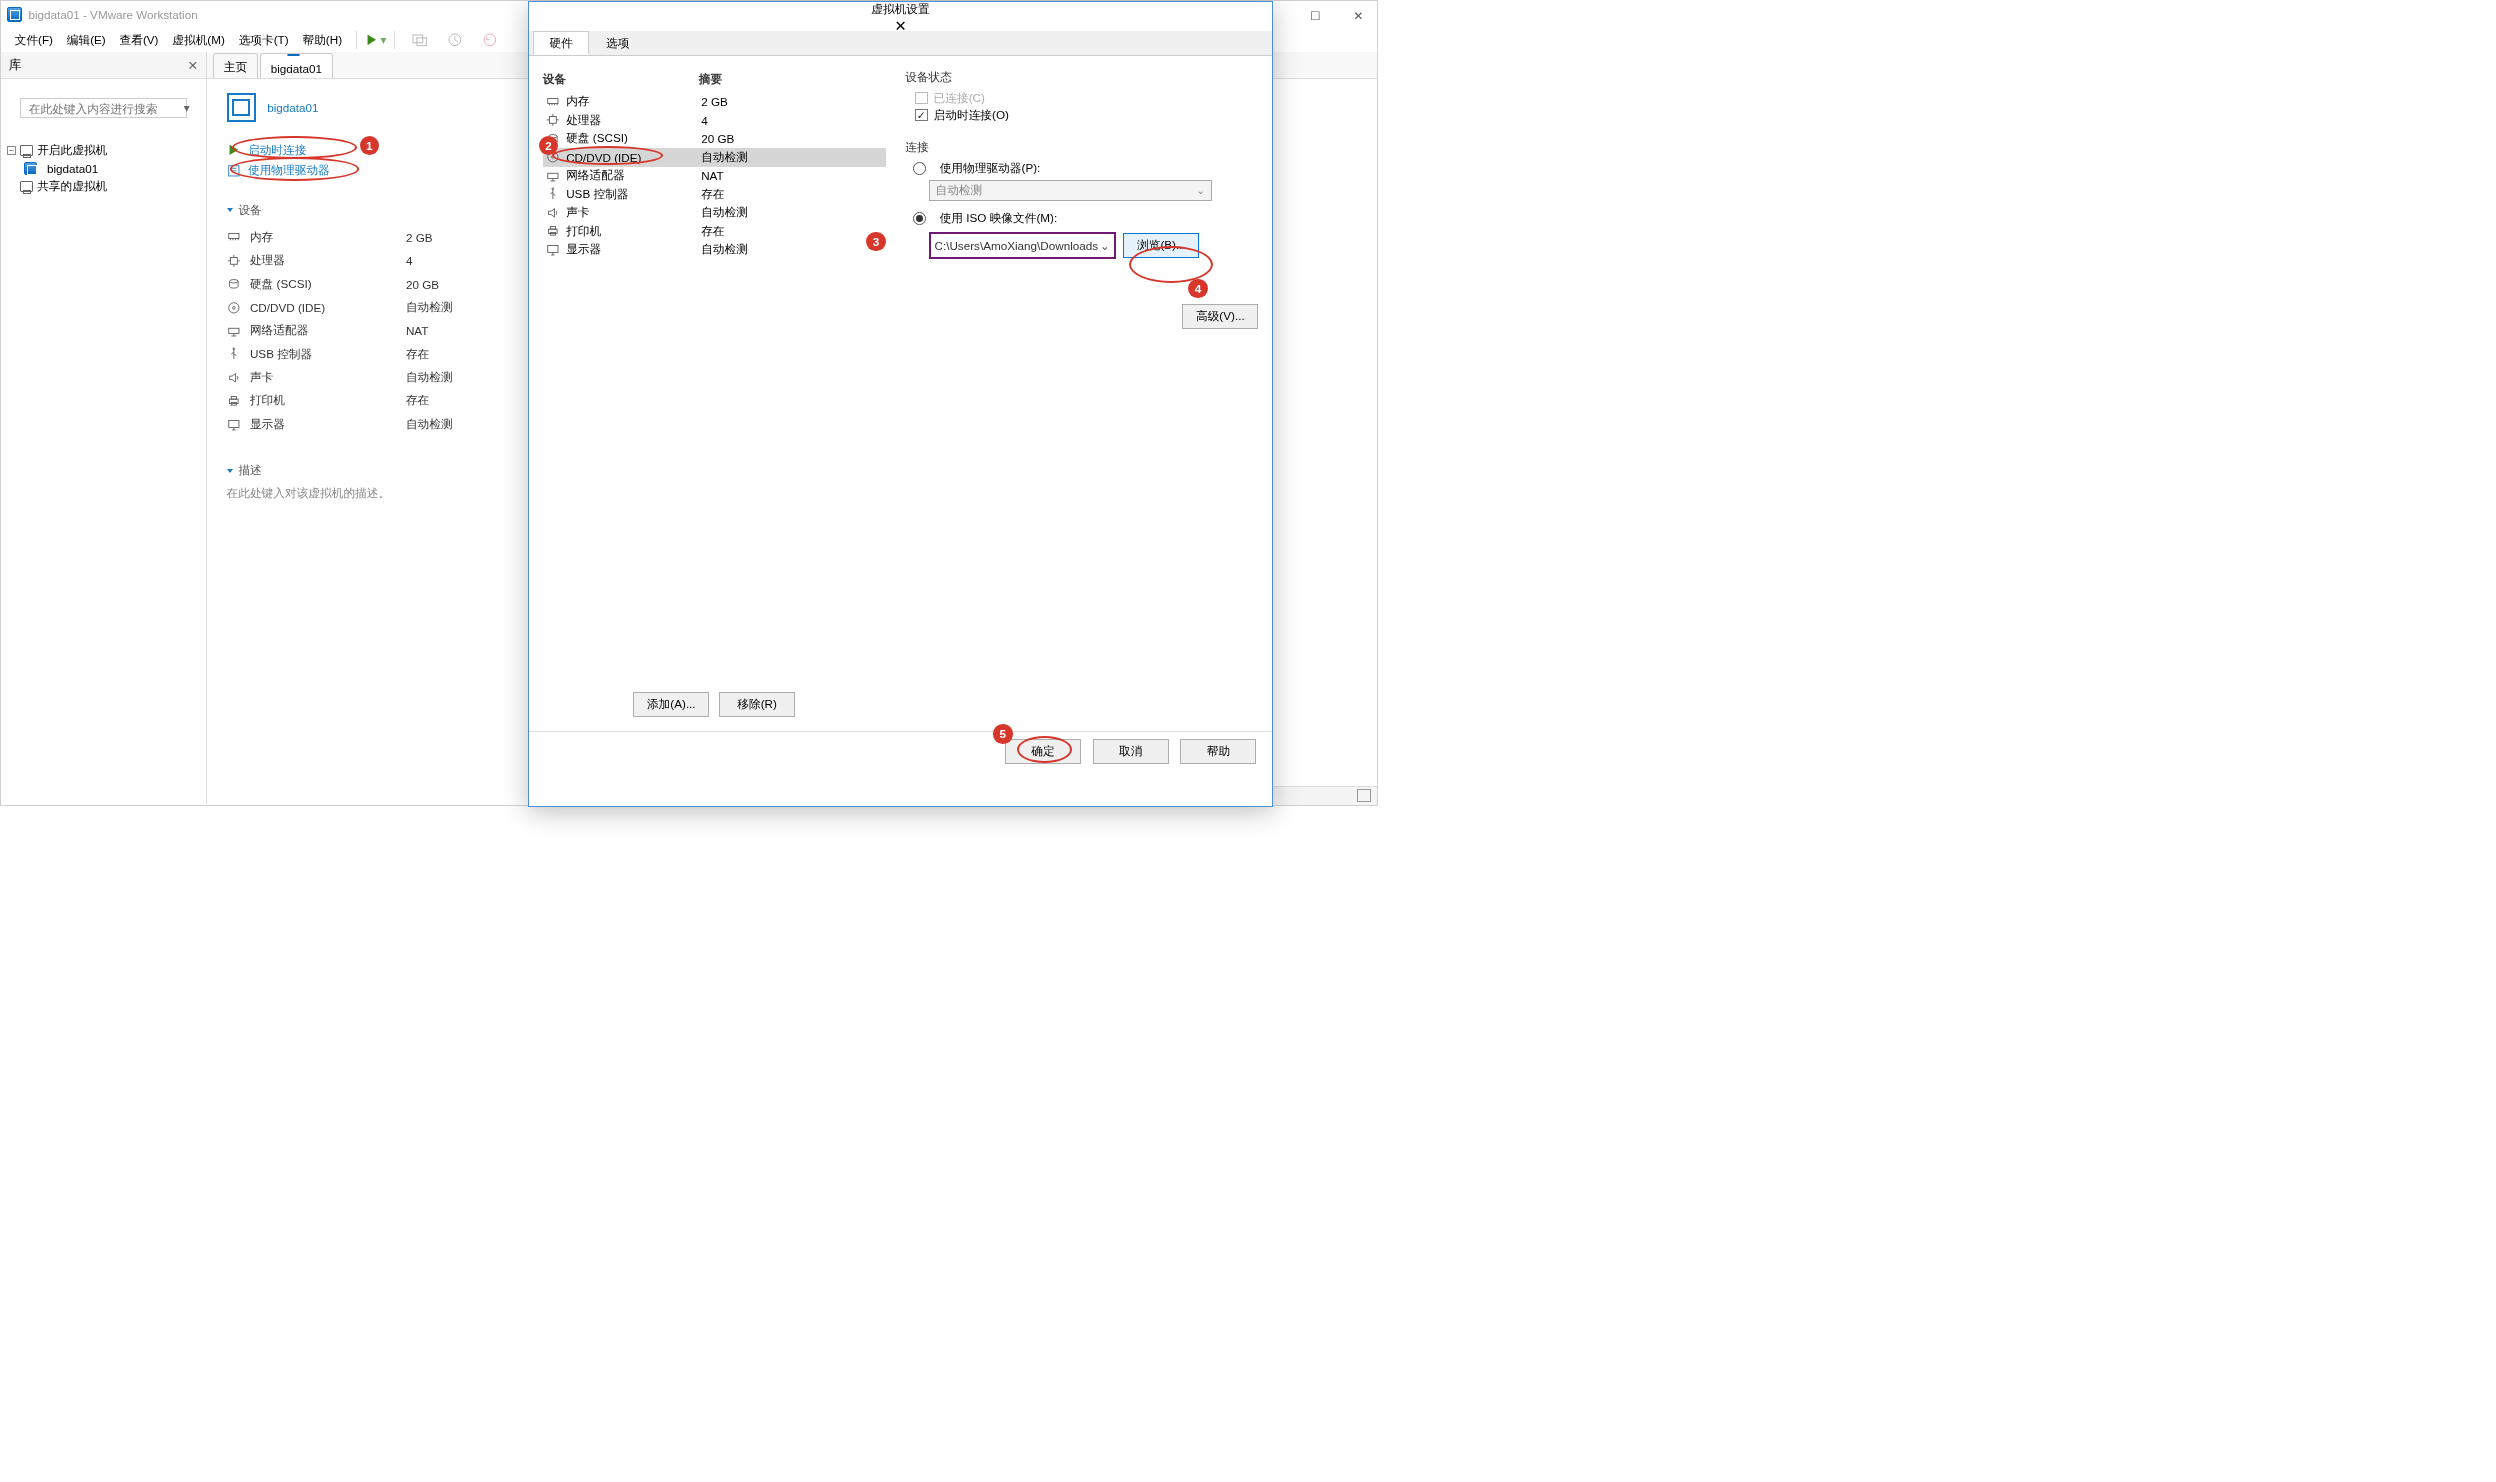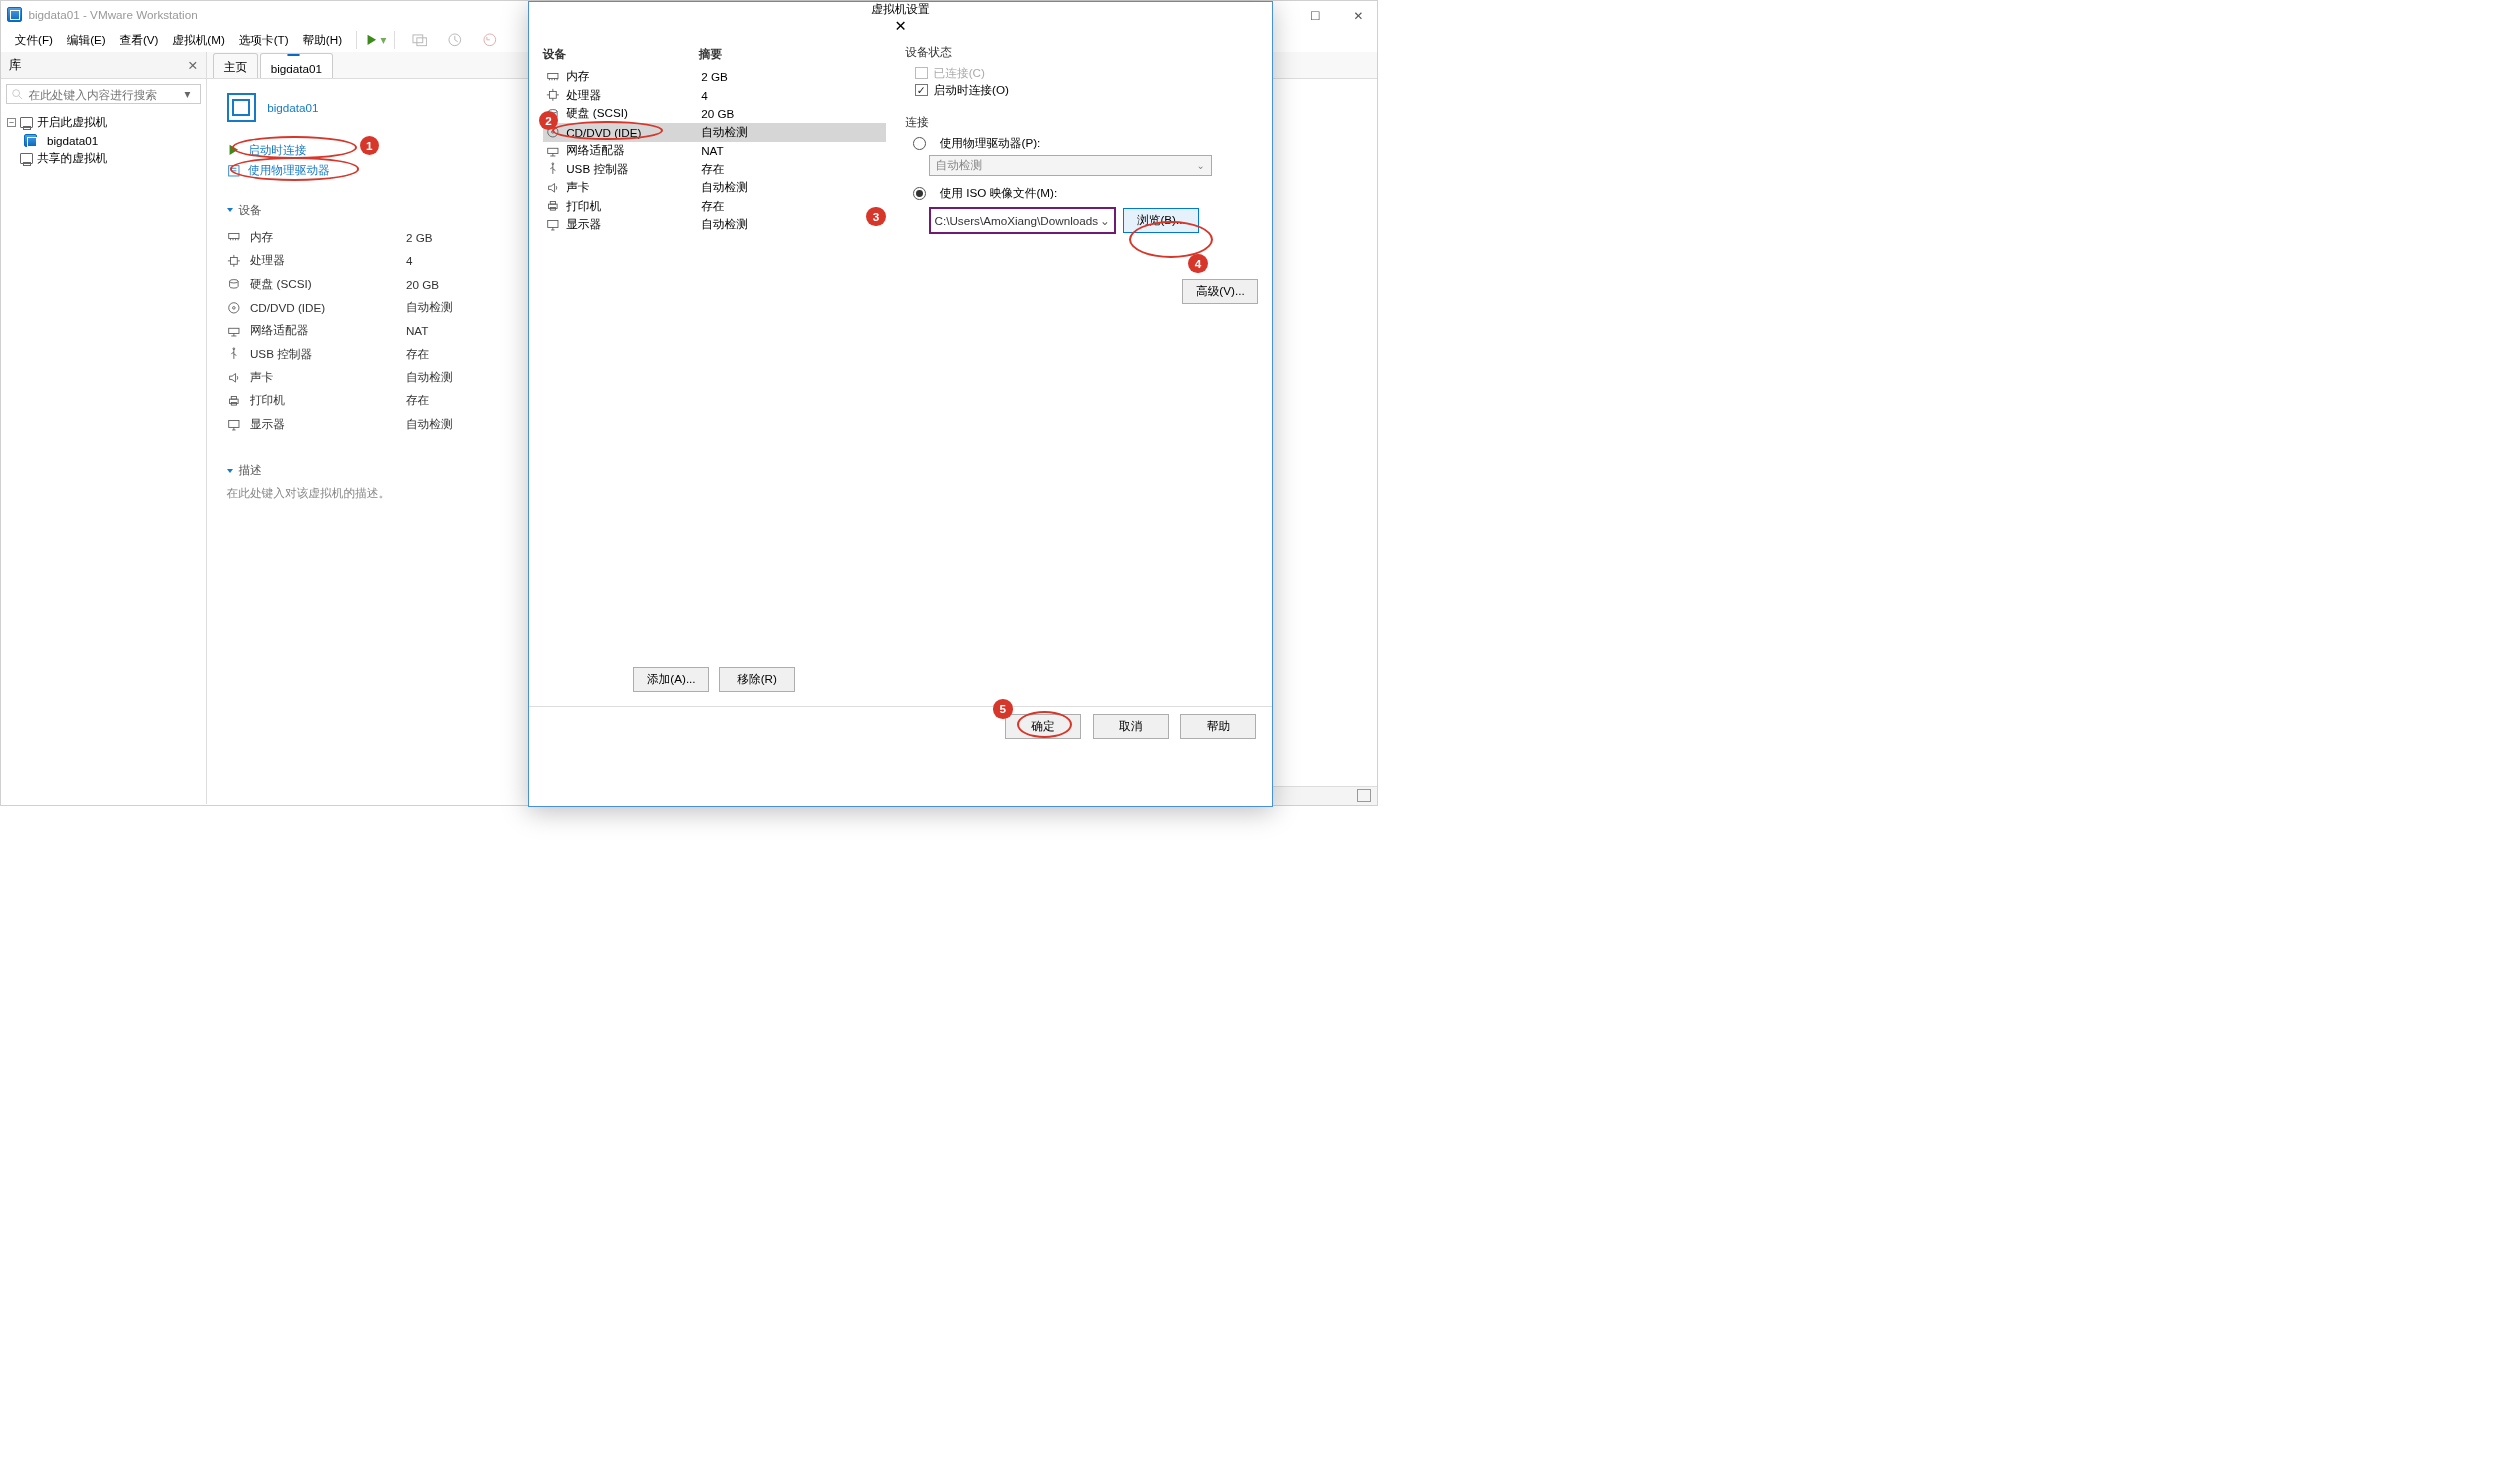--- a/index.html
+++ b/index.html
@@ -15,21 +15,21 @@
 .menubar .sep{width:1px;height:17.6px;background:#ddd;margin:0 5.9px;}
 .playbtn{display:flex;align-items:center;color:#3a8a1c;}
 .playbtn svg{width:13.7px;height:13.7px;}
 .toolicon{width:17.6px;height:17.6px;opacity:.6;margin:0 7.8px;display:flex;align-items:center;justify-content:center;}
 
 .mainarea{display:flex;height:calc(100% - 52px);}
 .librarypane{width:206px;border-right:1px solid #ddd;background:#fff;display:flex;flex-direction:column;}
 .libheader{display:flex;align-items:center;justify-content:space-between;height:27px;border-bottom:1px solid #ddd;padding:0 7.8px;background:#f5f5f5;}
 .libheader span{font-size:12.7px;}
 .libheader .x{color:#666;font-size:12.7px;}
-.searchrow{display:flex;align-items:center;border:1px solid #ccc;margin:5px;padding:2px 3.9px;}
+.searchrow{display:flex;align-items:center;border:1px solid #ccc;margin:19px;padding:2px 3.9px;}
 .searchrow svg{width:13.7px;height:13.7px;opacity:.5;margin-right:3.9px;}
 .searchrow input{border:none;outline:none;flex:1;color:#666;font-size:11.7px;}
 .searchrow .dd{width:11.7px;color:#666;}
 .tree{padding:3.9px 5.9px;}
 .treerow{display:flex;align-items:center;padding:2px 0;gap:3.9px;white-space:nowrap;}
 .treerow .twisty{width:8.8px;height:8.8px;border:1px solid #888;display:flex;align-items:center;justify-content:center;font-size:8.8px;line-height:1;color:#444;}
 .treerow .mon{width:13.7px;height:10.7px;border:1px solid #666;border-radius:1px;position:relative;}
 .treerow .mon::after{content:"";position:absolute;bottom:-2.9px;left:2.9px;width:5.9px;height:2px;border:1px solid #666;}
 .indent1{padding-left:17.6px;}
 
@@ -329,20 +329,24 @@
 
   <div class="bottombar">
       <div class="tinybox"></div>
     </div>
 
   <div class="dialog">
     <div class="dlgtitle">
       <span>虚拟机设置</span>
       <span class="x">✕</span>
     </div>
+    <div class="dlgtabs">
+      <div class="dlgtab active">硬件</div>
+      <div class="dlgtab">选项</div>
+    </div>
 
     <div class="dlginner">
       <div class="hwlist" style="display:flex;flex-direction:column;position:relative;">
         <div class="hwhdr">
             <span class="c1">设备</span>
             <span>摘要</span>
           </div>
         <div class="hwbody" id="hwbody" style="position:relative;">
             <div class="hwrow">
               <span class="ic">

